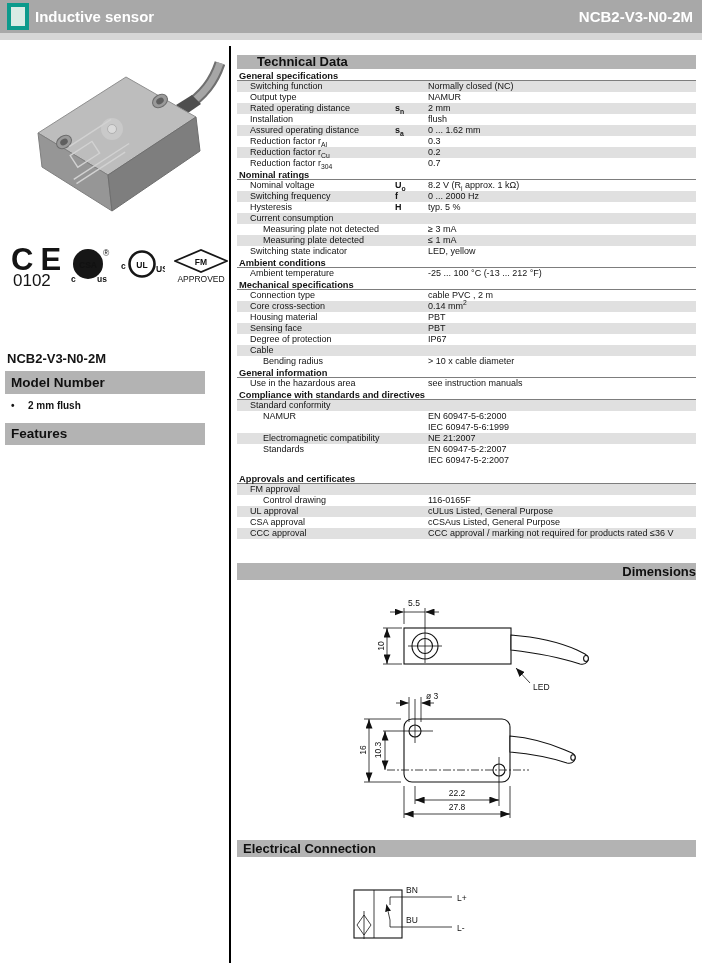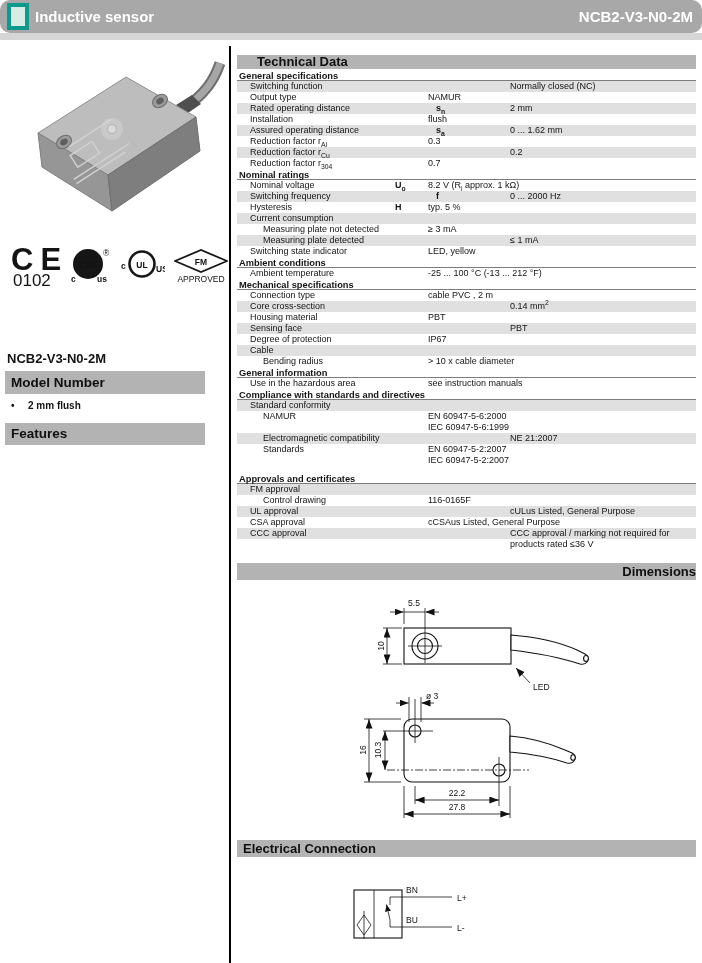--- a/index.html
+++ b/index.html
@@ -1,19 +1,19 @@
 <!DOCTYPE html>
 <html><head>
 <meta charset="utf-8">
 <style>
   html,body{margin:0;padding:0;background:#fff;}
   .page{position:relative;width:702px;height:963px;background:#fff;overflow:hidden;
         font-family:"Liberation Sans",sans-serif;color:#141414;}
   
-  .hdr{position:absolute;left:0;top:0;width:702px;height:33px;background:#a8a8a8;border-radius:10px;}
+  .hdr{position:absolute;left:0;top:0;width:702px;height:33px;background:#a8a8a8;}
   .hdr-icon{position:absolute;left:7px;top:3px;width:22px;height:27px;box-sizing:border-box;
             background:#d9ebe5;border:4px solid #0c9a8c;}
   .hdr-title{position:absolute;left:35px;top:8px;font-size:15px;font-weight:bold;color:#fff;}
   .hdr-model{position:absolute;right:9px;top:8px;font-size:15px;font-weight:bold;color:#fff;}
   .substrip{position:absolute;left:0;top:33px;width:702px;height:7px;background:#d6d6d6;}
   .divider{position:absolute;left:229px;top:46px;width:2px;height:917px;background:#000;}
   
   .bar{position:absolute;background:#b3b3b3;font-weight:bold;color:#101010;padding-left:6px;box-sizing:border-box;}
   .bar-left{left:5px;width:200px;font-size:13.5px;margin-top:48px;}
   .bar-right{left:237px;width:459px;font-size:13px;}
@@ -24,21 +24,21 @@
   #bar-feat{top:375px;height:22px;line-height:22px;}
   .model-value{position:absolute;left:7px;top:351px;font-size:13px;font-weight:bold;}
   .feat-item{position:absolute;left:11px;top:400px;font-size:10px;font-weight:bold;}
   .feat-item .dot{display:inline-block;width:17px;}
   
   .td-wrap{position:absolute;left:237px;top:70px;width:459px;font-size:9px;line-height:11px;}
   .td-header{font-weight:bold;font-size:9.3px;height:11px;line-height:12px;
              border-bottom:1px solid #7d7d7d;padding-left:2px;box-sizing:border-box;}
   .td-row{display:flex;height:11px;align-items:flex-start;}
   .td-row.two{height:22px;}
-  .td-row.stripe{background:#e0e0e0;gap:41px;}
+  .td-row.stripe{background:#e0e0e0;}
   .td-gap{height:7px;}
   .td-label{flex:none;width:158px;box-sizing:border-box;}
   .td-label.ind1{padding-left:13px;}
   .td-label.ind2{padding-left:26px;}
   .td-sym{flex:none;width:33px;font-weight:bold;}
   .td-value{flex:1;}
   sub,sup{font-size:6.8px;line-height:0;}
   
   .draw{position:absolute;}
   svg text{font-family:"Liberation Sans",sans-serif;font-size:8.5px;fill:#111;}

